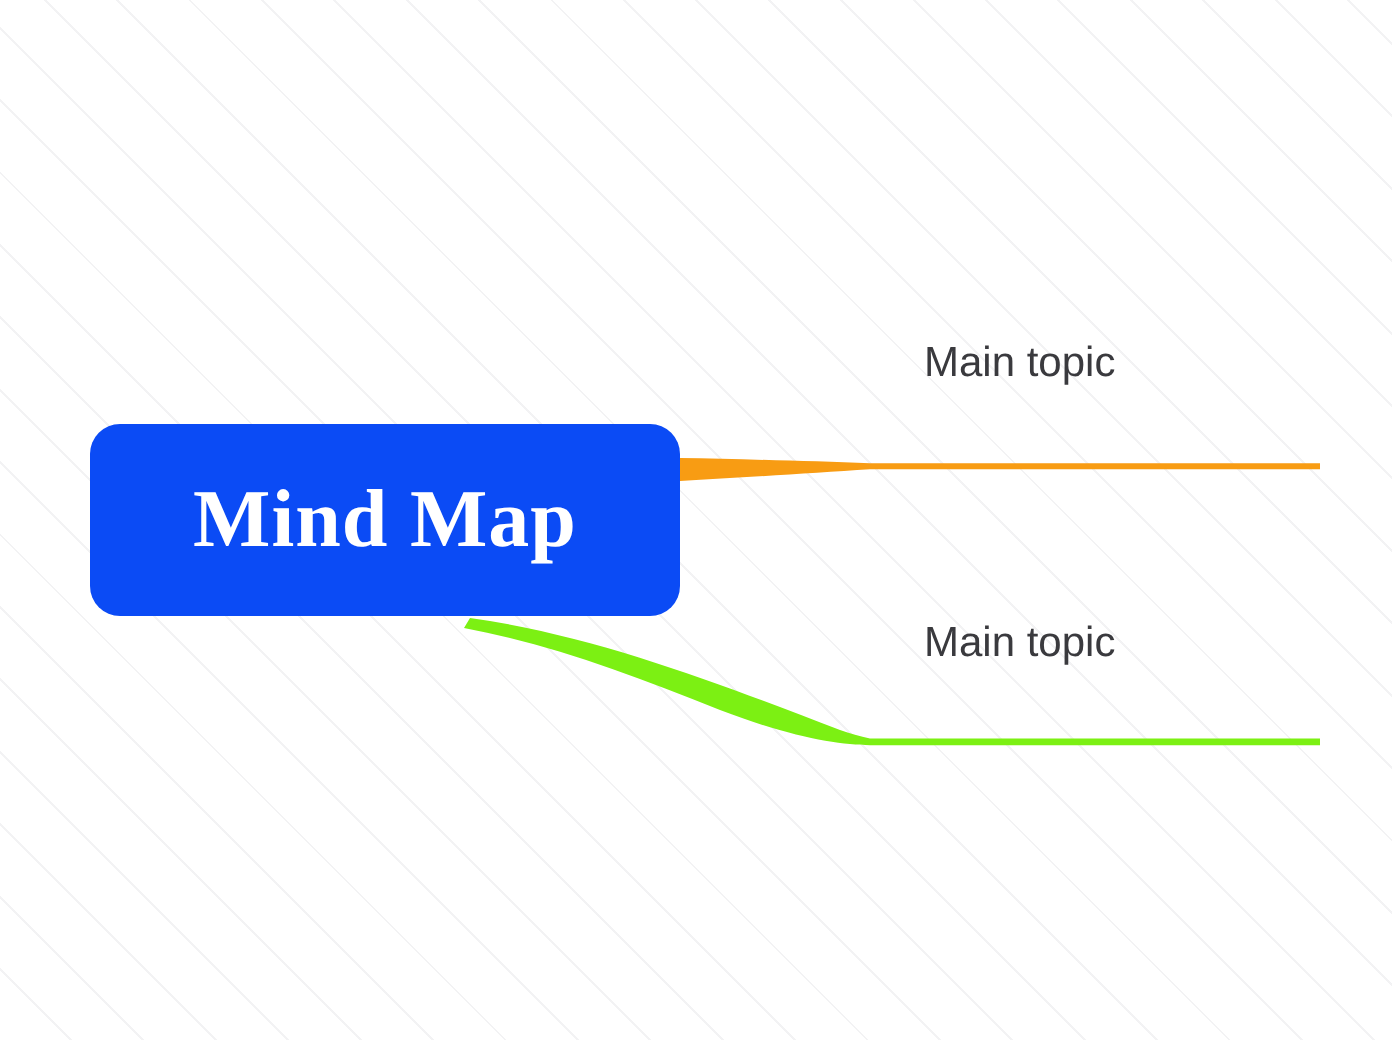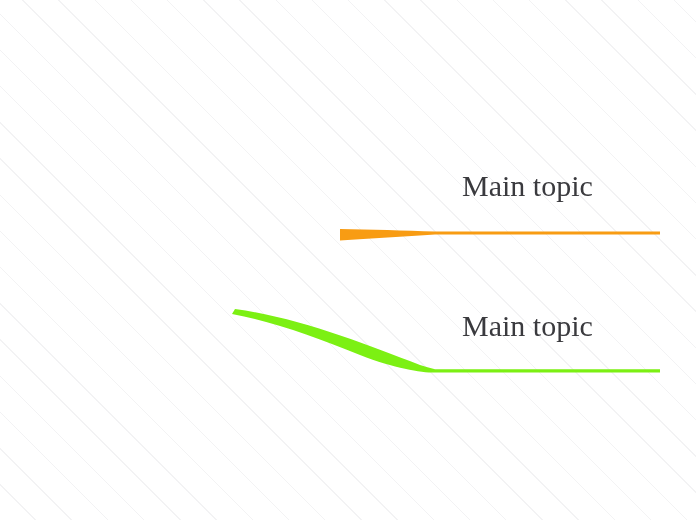--- a/index.html
+++ b/index.html
@@ -58,23 +58,23 @@
     font-size: 41px;
     line-height: 1;
     letter-spacing: 0.5px;
     white-space: nowrap;
     padding-bottom: 2px;
   }
 
   
   .topic-label {
     position: absolute;
-    font-family: Liberation Serif, serif;
+    font-family: Liberation Sans, sans-serif;
     font-weight: normal;
-    font-size: 30px;
+    font-size: 21px;
     line-height: 1;
     white-space: nowrap;
   }
   #topic-label-1 { left: 462px; top: 171px; }
   #topic-label-2 { left: 462px; top: 311px; }
 </style>
 </head>
 <body>
 
 <div id="canvas">
@@ -93,18 +93,21 @@
              C 300 318, 365 344, 420 365
              C 425 366.6, 430 368.2, 435 369.2
              L 660 369.2
              L 660 372.6
              L 435 372.6
              C 420 372.6, 395 368.5, 360 355
              C 315 337, 275 322, 232 314
              Z" fill="#7CF013"></path>
   </svg>
 
+  <div id="central-node" style="background: rgb(11, 75, 245); left: 45px; top: 212px; width: 295px; height: 96px; border-radius: 15px;">
+    <span id="central-node-label" style="color: rgb(255, 255, 255);">Mind Map</span>
+  </div>
 
   <div id="topic-label-1" class="topic-label" style="color: rgb(58, 58, 62);">Main topic</div>
 
   <div id="topic-label-2" class="topic-label" style="color: rgb(58, 58, 62);">Main topic</div>
 
 </div>
 
 </body></html>

